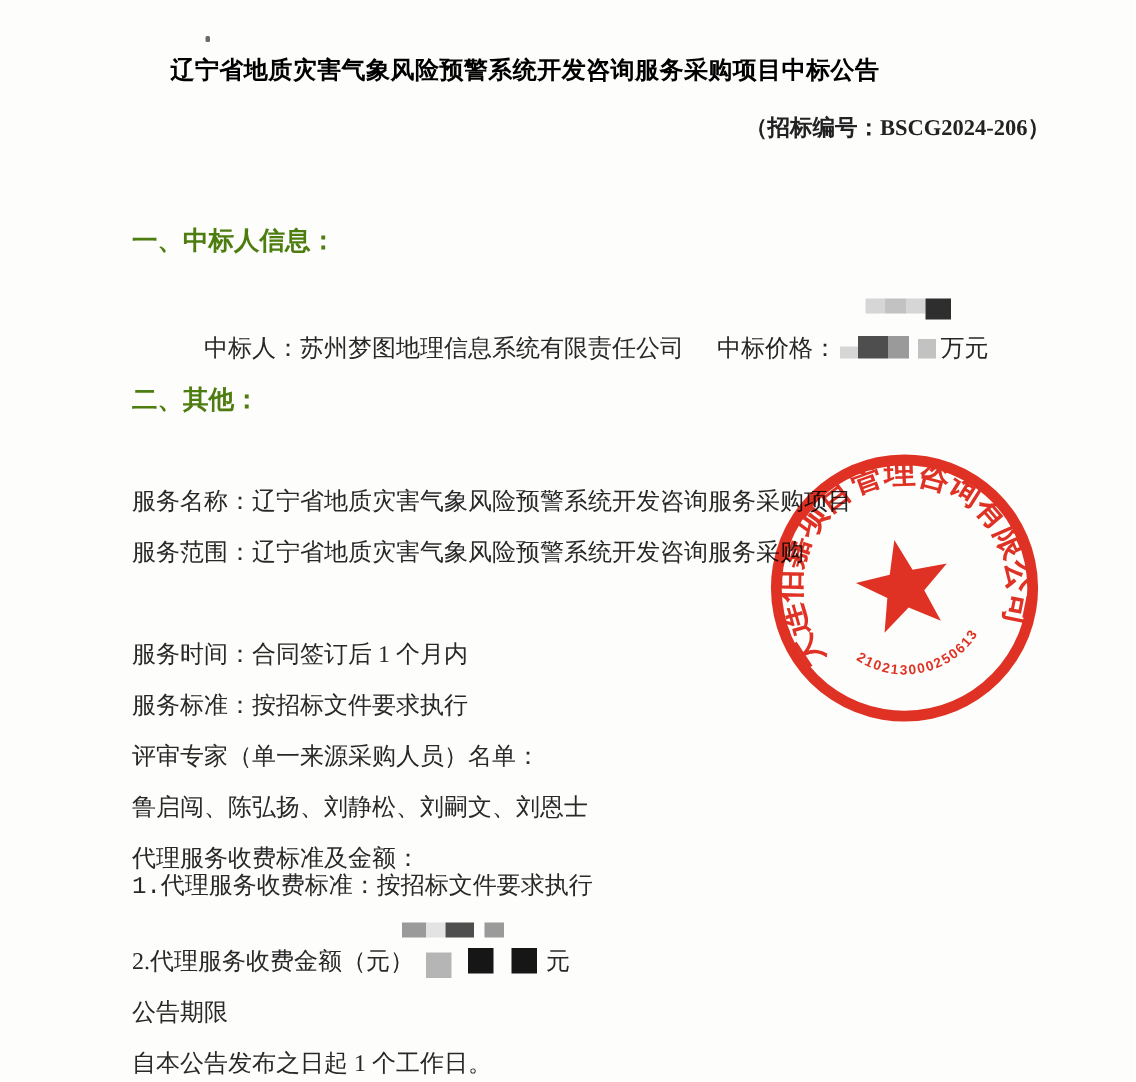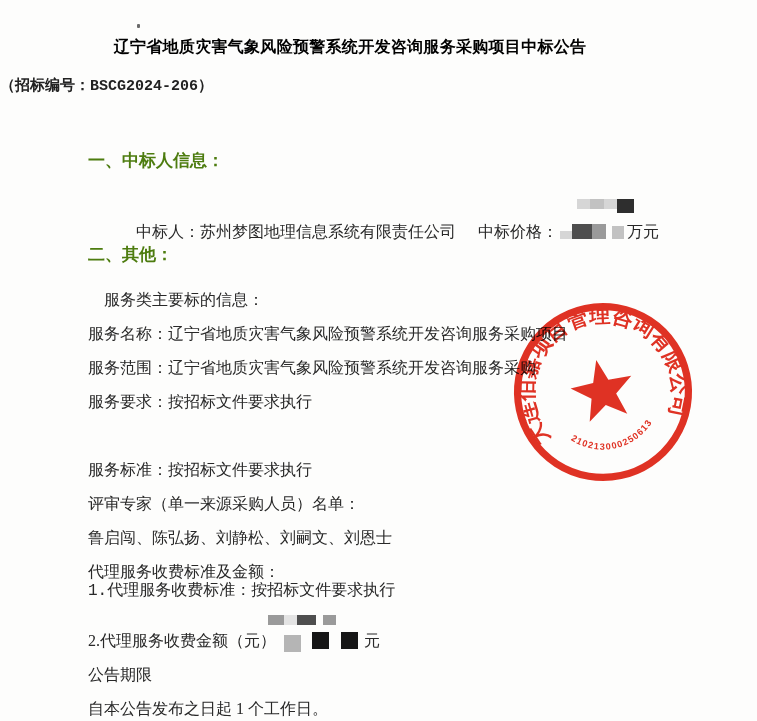--- a/index.html
+++ b/index.html
@@ -8,33 +8,33 @@
     background:#fdfdfc;
     font-family:"Liberation Serif","DejaVu Serif",serif;
     color:#262626;
   }
   .title{
     position:absolute;top:37px;left:0;width:700px;text-align:center;
     font-size:16px;font-weight:bold;letter-spacing:.3px;color:#000000;
     white-space:nowrap;
   }
   .subtitle{
-    position:absolute;top:76px;left:0;width:700px;text-align:left;
-    font-size:15px;font-weight:bold;color:#222;white-space:nowrap;font-family:Liberation Mono, monospace;
+    position:absolute;top:76px;left:0;width:700px;text-align:right;
+    font-size:15px;font-weight:bold;color:#222;white-space:nowrap;
   }
   .line{
     position:absolute;left:88px;font-size:16px;white-space:nowrap;color:#282828;
   }
   .heading{font-weight:bold;font-size:17px;color:#4d7c0f;}
   .indent1{left:104px;}
   .indent2{left:136px;}
   .t-h1{top:149px;}
   .t-lot{top:186px;}
   .t-winner{top:222px;}
-  .t-h2{top:243px;}
+  .t-h2{top:255px;}
   .t-intro{top:290px;}
   .t-sname{top:324px;}
   .t-sscope{top:358px;}
   .t-sreq{top:392px;}
   .t-stime{top:426px;}
   .t-sstd{top:460px;text-align:center;}
   .t-exph{top:494px;}
   .t-exp{top:528px;text-align:center;}
   .t-agh{top:562px;}
   .t-fee1{top:580px;font-family:Liberation Mono, monospace;}
@@ -75,25 +75,24 @@
   <div class="mz mz-lot">
     <b class="g1" style="width:13px;height:10px;"></b><b class="g2" style="width:14px;height:10px;"></b><b class="g1" style="width:13px;height:10px;"></b><b class="g5" style="width:17px;height:14px;vertical-align:-4px;"></b>
   </div>
 
   <div class="line indent2 t-winner">中标人：苏州梦图地理信息系统有限责任公司</div>
   <div class="price">
     <span>中标价格：</span><span class="mz-price"><b class="g1" style="display:inline-block;width:12px;height:8px;"></b><b class="g4" style="display:inline-block;width:20px;height:15px;"></b><b class="g3" style="display:inline-block;width:14px;height:15px;"></b><b style="display:inline-block;width:6px;height:8px;"></b><b class="g2" style="display:inline-block;width:12px;height:13px;"></b></span><span>万元</span>
   </div>
 
   <div class="line heading t-h2">二、其他：</div>
-  <div class="line indent1 t-intro">服务类主要标的信息：</div>
 
   <div class="line t-sname">服务名称：辽宁省地质灾害气象风险预警系统开发咨询服务采购项目</div>
   <div class="line t-sscope">服务范围：辽宁省地质灾害气象风险预警系统开发咨询服务采购</div>
-  <div class="line t-sreq">服务要求：按招标文件要求执行</div>
+  <div class="line t-stime">服务时间：合同签订后 1 个月内</div>
   <div class="line t-sstd">服务标准：按招标文件要求执行</div>
 
   <div class="line t-exph">评审专家（单一来源采购人员）名单：</div>
   <div class="line t-exp">鲁启闯、陈弘扬、刘静松、刘嗣文、刘恩士</div>
 
   <div class="line t-agh">代理服务收费标准及金额：</div>
   <div class="line t-fee1">1.代理服务收费标准：按招标文件要求执行</div>
   <div class="mz mz-strip">
     <b class="g3" style="width:16px;height:10px;"></b><b class="g6" style="width:13px;height:10px;"></b><b class="g4" style="width:19px;height:10px;"></b><b style="width:7px;height:10px;"></b><b class="g3" style="width:13px;height:10px;"></b>
   </div>

